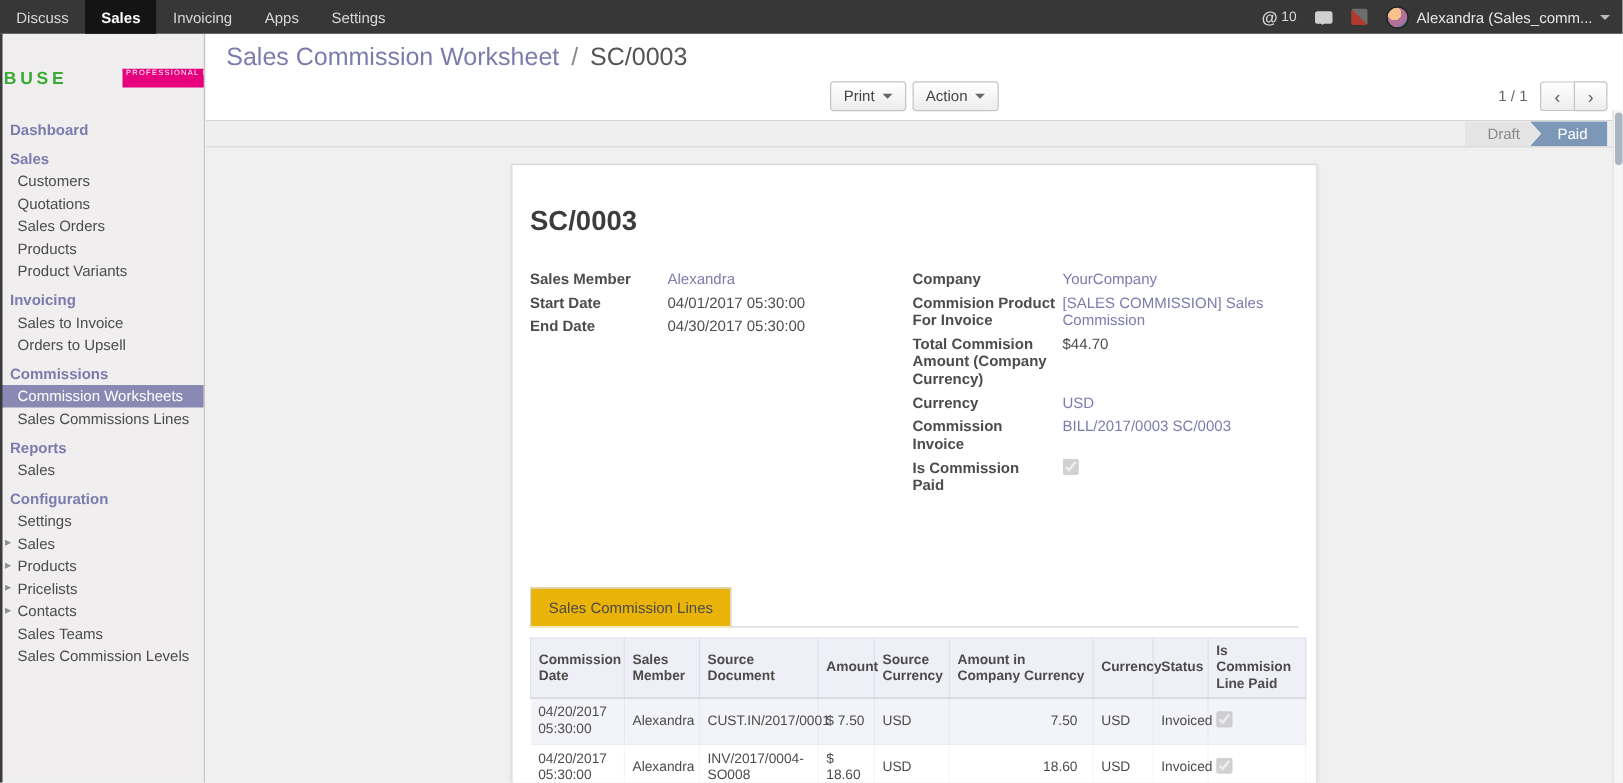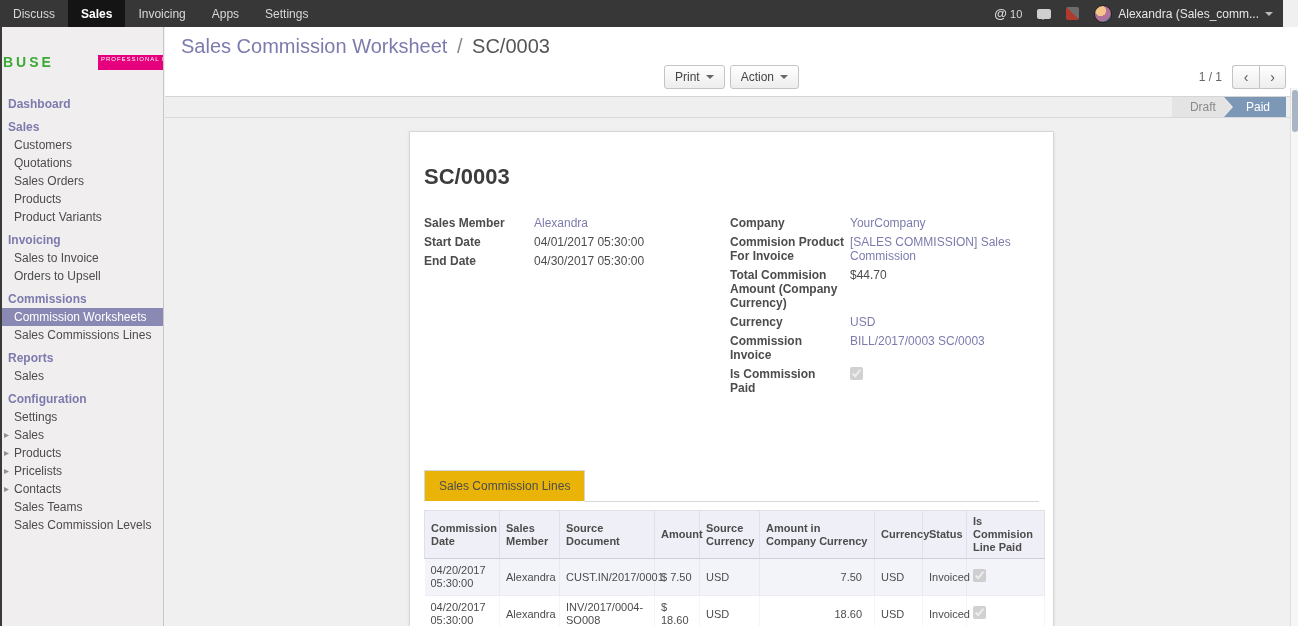--- a/index.html
+++ b/index.html
@@ -1,21 +1,21 @@
 <!DOCTYPE html>
 <html style="--accent: #7c7bad; --topbar-bg: #373737; --sidebar-active-bg: #8a89b4; --status-active-bg: #7c98b6; --stripe: #f3f3fa;"><head>
 <meta charset="utf-8">
 <title>SC/0003</title>
 <style>
   * { margin:0; padding:0; box-sizing:border-box; }
   html,body { width:1298px; height:626px; overflow:hidden; }
   body { font-family:"Liberation Sans", sans-serif; font-size:12px; color:#4c4c4c; background:#f0f0f0; }
 
   
-  .topbar { position:absolute; top:0; left:0; right:15px; height:27px;
+  .topbar { position:absolute; top:0; left:0; right:0; height:27px;
             background:var(--topbar-bg,#373737); display:flex; align-items:stretch;
             color:#d8d8d8; z-index:30; }
   .menu-item { padding:0 13px; display:flex; align-items:center; cursor:pointer; font-size:12px; }
   .menu-item.active { background:#141414; color:#fff; font-weight:bold; }
   .topbar-right { margin-left:auto; display:flex; align-items:center; gap:15px; padding-right:10px; }
   .systray-item { display:flex; align-items:center; gap:3px; cursor:pointer; color:#d8d8d8; }
   .at-icon { font-size:13px; font-weight:bold; }
   .badge-count { font-size:11px; }
   .icon-chat { width:14px; height:10px; background:#cfcfcf; border-radius:2px; position:relative; display:inline-block; }
   .icon-chat::after { content:""; position:absolute; left:3px; bottom:-4px; border:3px solid transparent; border-top-color:#cfcfcf; }

